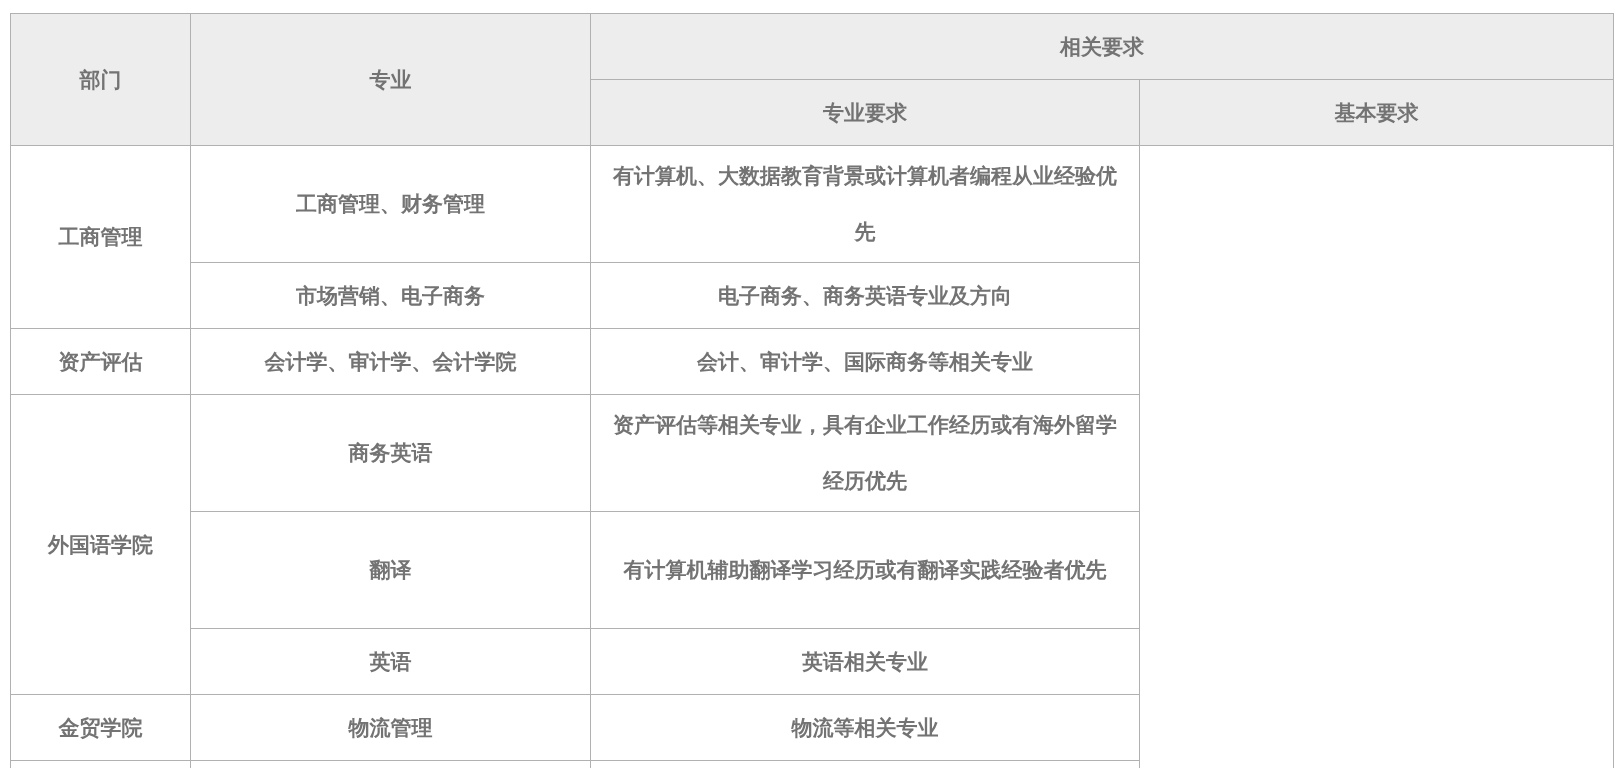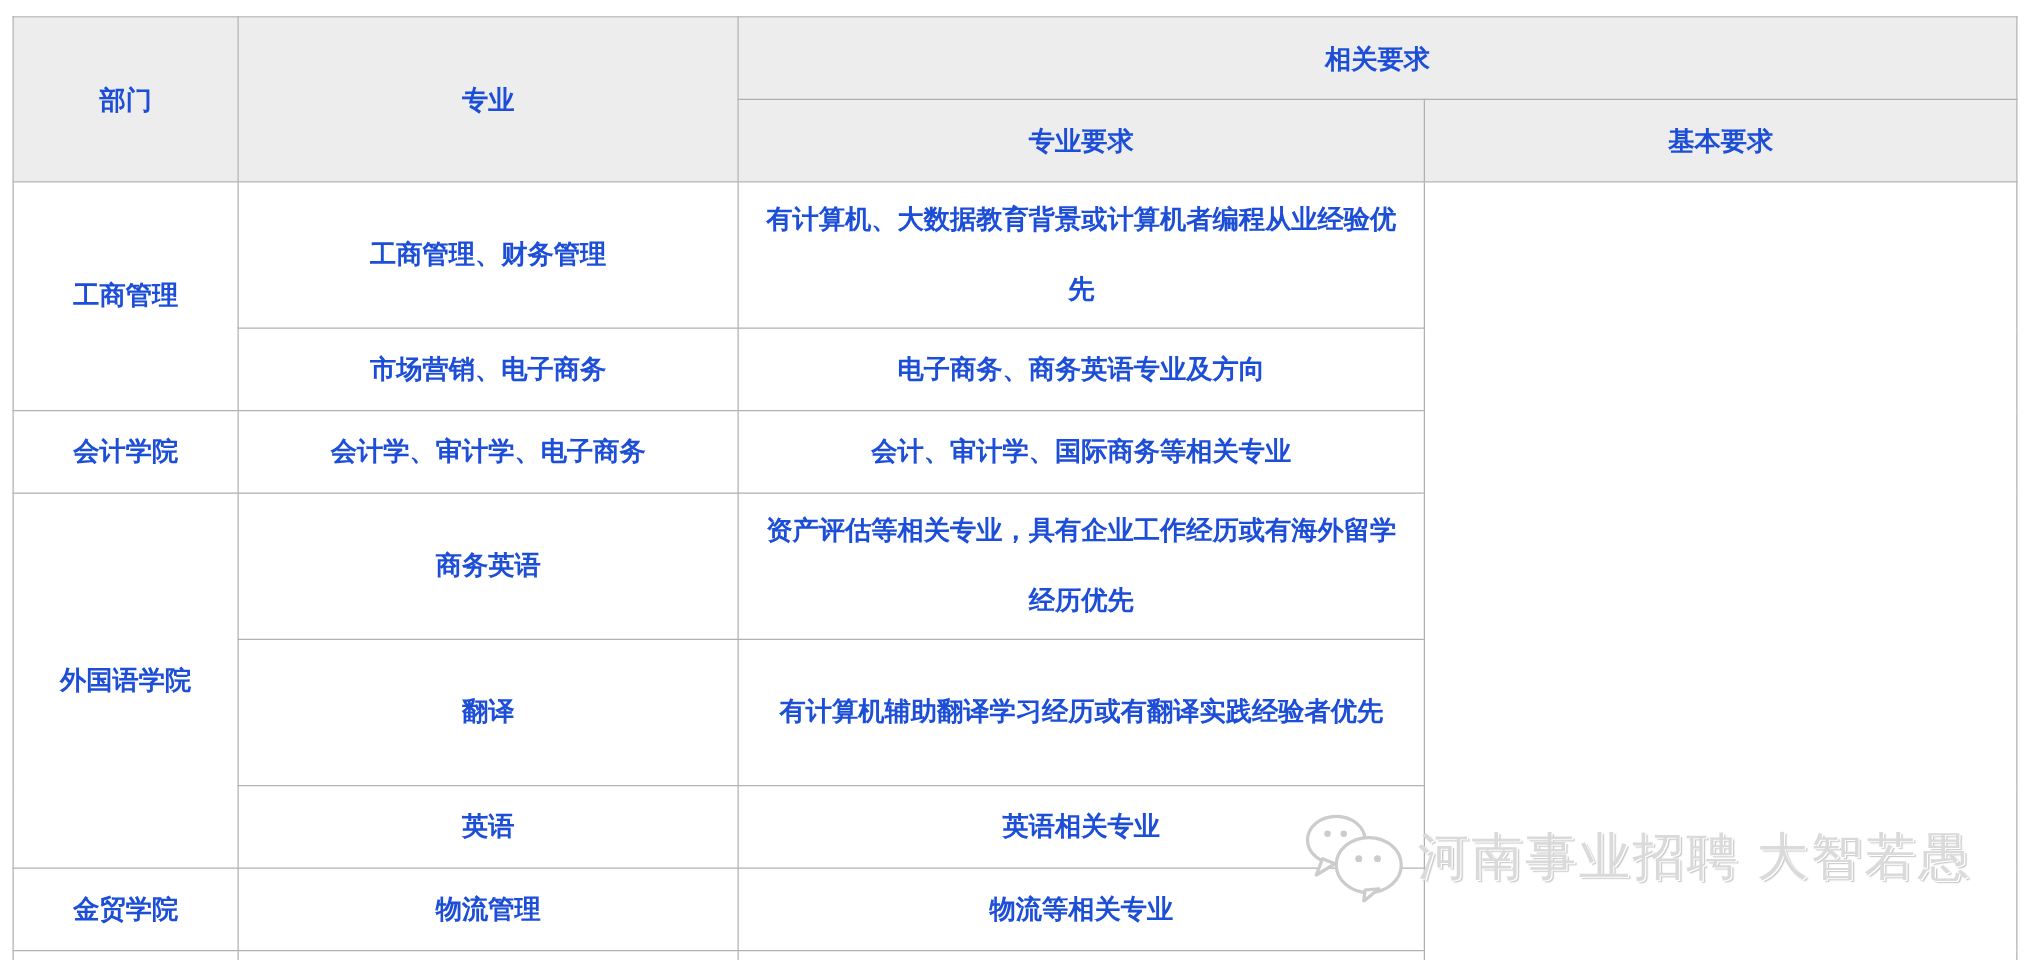--- a/index.html
+++ b/index.html
@@ -17,21 +17,21 @@
     left: 10px; top: 13px;
     width: 1603px;
     border-collapse: collapse;
     table-layout: fixed;
   }
   .req-table th, .req-table td {
     border: 1.5px solid #b1b1b1;
     text-align: center;
     vertical-align: middle;
     font-size: 21px;
-    color: #1d4ed8;
+    color: #737373;
     padding: 0 14px;
     overflow: hidden;
   }
   .req-table th {
     background: #ededed;
     font-weight: bold;
   }
   .req-table td {
     background: #ffffff;
     font-weight: bold;
@@ -88,22 +88,22 @@
         <td rowspan="2">工商管理</td>
         <td>工商管理、财务管理</td>
         <td>有计算机、大数据教育背景或计算机者编程从业经验优先</td>
         <td rowspan="8"></td>
       </tr>
       <tr class="h-short">
         <td>市场营销、电子商务</td>
         <td>电子商务、商务英语专业及方向</td>
       </tr>
       <tr class="h-short">
-        <td>会计学院</td>
-        <td>会计学、审计学、电子商务</td>
+        <td>资产评估</td>
+        <td>会计学、审计学、会计学院</td>
         <td>会计、审计学、国际商务等相关专业</td>
       </tr>
       <tr class="h-tall">
         <td rowspan="3">外国语学院</td>
         <td>商务英语</td>
         <td>资产评估等相关专业，具有企业工作经历或有海外留学经历优先</td>
       </tr>
       <tr class="h-tall">
         <td>翻译</td>
         <td>有计算机辅助翻译学习经历或有翻译实践经验者优先</td>
@@ -118,33 +118,14 @@
         <td>物流等相关专业</td>
       </tr>
       <tr class="h-cut">
         <td></td>
         <td></td>
         <td></td>
       </tr>
     </tbody>
   </table>
 
-  <div class="watermark">
-    <span>
-      <svg width="84" height="74" viewBox="0 0 84 74">
-        <g fill="#ffffff" stroke="#cccccc" stroke-width="2.6">
-          <ellipse cx="27" cy="24" rx="23" ry="19"></ellipse>
-          <path d="M16 39 L11 52 L26 43 Z" stroke-linejoin="round"></path>
-          <ellipse cx="53" cy="44" rx="26" ry="22"></ellipse>
-          <path d="M50 64 L49 73 L61 63 Z" stroke-linejoin="round"></path>
-        </g>
-        <g fill="#cccccc">
-          <circle cx="20" cy="19" r="2.6"></circle>
-          <circle cx="33" cy="19" r="2.6"></circle>
-          <circle cx="45" cy="39" r="2.8"></circle>
-          <circle cx="60" cy="39" r="2.8"></circle>
-        </g>
-      </svg>
-    </span>
-    <span class="watermark-text">河南事业招聘 大智若愚</span>
-  </div>
 
 </div>
 
 </body></html>

